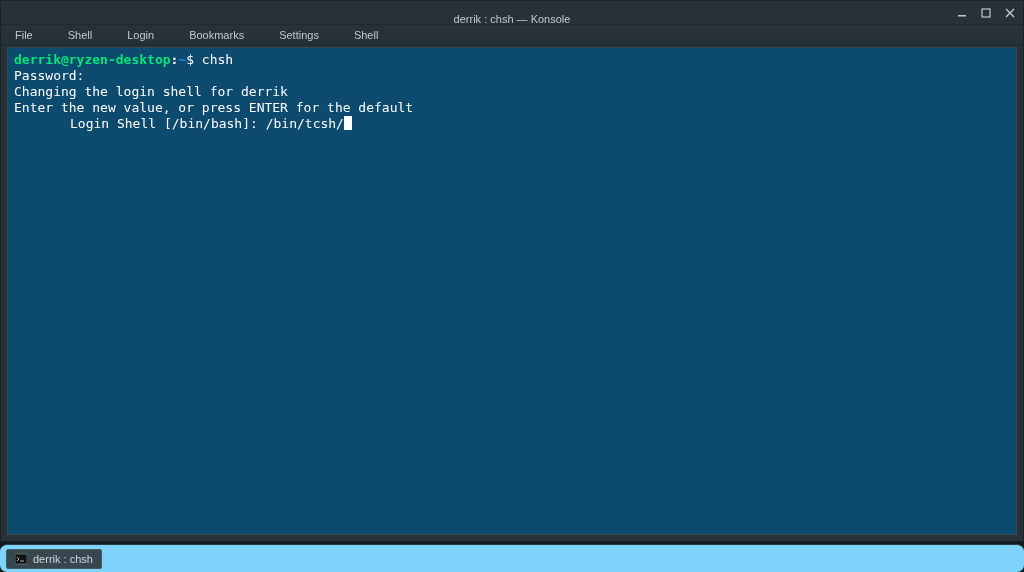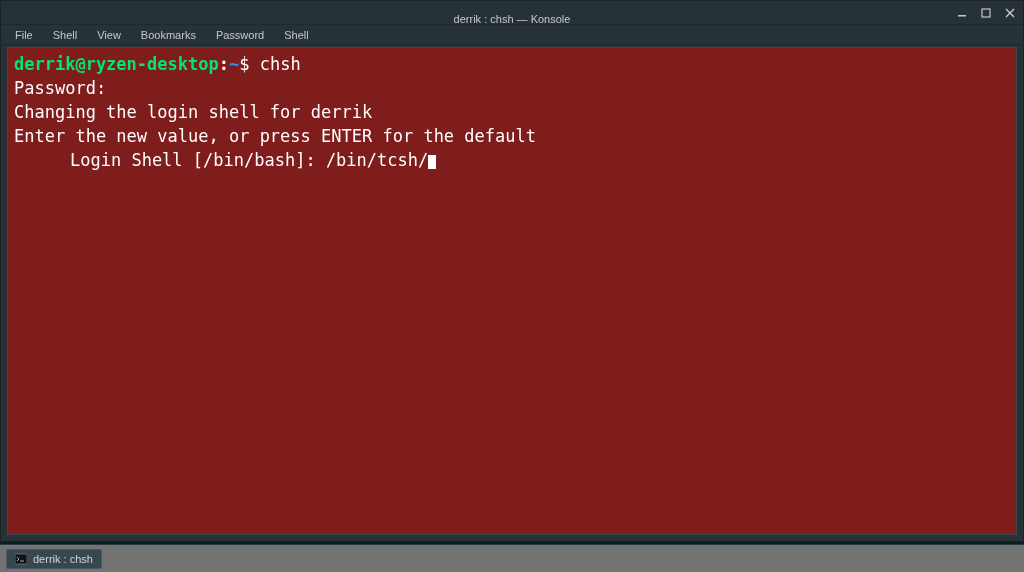--- a/index.html
+++ b/index.html
@@ -55,39 +55,39 @@
       color: #c5c9cb;
       cursor: pointer;
     }
     .titlebar-btn svg { display: block; }
     .menubar {
       height: 20px;
       background: #263238;
       display: flex;
       align-items: center;
       padding: 0 6px;
-      gap: 4px;
+      gap: 19px;
       border-bottom: 1px solid #1e2a30;
     }
     .menu-item {
       color: #c5c9cb;
       font-size: 11px;
       padding: 2px 8px;
       cursor: pointer;
       user-select: none;
     }
     .terminal {
       flex: 1;
-      background: #7f1d1d;
+      background: #0c4a6e;
       margin: 2px 6px 6px 6px;
       border: 1px solid #3a4a52;
       padding: 4px 6px;
       font-family: "DejaVu Sans Mono", "Liberation Mono", Consolas, monospace;
-      font-size: 17px;
-      line-height: 24px;
+      font-size: 13px;
+      line-height: 16px;
       color: #fff;
       overflow: hidden;
       white-space: pre;
     }
     .prompt-user { color: #00e676; font-weight: bold; }
     .prompt-sep { color: #fff; font-weight: bold; }
     .prompt-path { color: #2196f3; font-weight: bold; }
     .prompt-symbol { color: #fff; }
     .cmd { color: #fff; }
     .out { color: #fff; }
@@ -99,25 +99,26 @@
       background: #fff;
       vertical-align: text-bottom;
       margin-bottom: 1px;
     }
     .taskbar {
       position: absolute;
       left: 0;
       right: 0;
       bottom: 0;
       height: 28px;
-      background: #737373;
+      background: #7dd3fc;
       border-top: 1px solid #2a3a42;
       display: flex;
       align-items: center;
       padding: 0 6px;
+      border-radius: 7px;
     }
     .taskbar-item {
       height: 20px;
       background: #37474f;
       border: 1px solid #455a64;
       display: flex;
       align-items: center;
       gap: 6px;
       padding: 0 8px;
       color: #d0d4d6;
@@ -152,23 +153,23 @@
         <svg width="10" height="10" viewBox="0 0 10 10">
             <path d="M1 1 L9 9 M9 1 L1 9" stroke="currentColor" stroke-width="1.4"></path>
           </svg>
       </div>
     </div>
   </div>
 
   <div class="menubar">
     <span class="menu-item">File</span>
     <span class="menu-item">Shell</span>
-    <span class="menu-item">View</span>
+    <span class="menu-item">Login</span>
     <span class="menu-item">Bookmarks</span>
-    <span class="menu-item">Password</span>
+    <span class="menu-item">Settings</span>
     <span class="menu-item">Shell</span>
   </div>
 
   <div class="terminal"><span class="prompt-user">derrik@ryzen-desktop</span><span class="prompt-sep">:</span><span class="prompt-path">~</span><span class="prompt-symbol">$</span><span class="cmd"> <span>chsh</span></span>
 <span class="out">Password:</span>
 <span class="out">Changing the login shell for derrik</span>
 <span class="out">Enter the new value, or press ENTER for the default</span>
 <span class="indent"></span><span class="out">Login Shell [/bin/bash]: </span><span class="out">/bin/tcsh/</span><span class="cursor"></span></div>
 </div>
 

